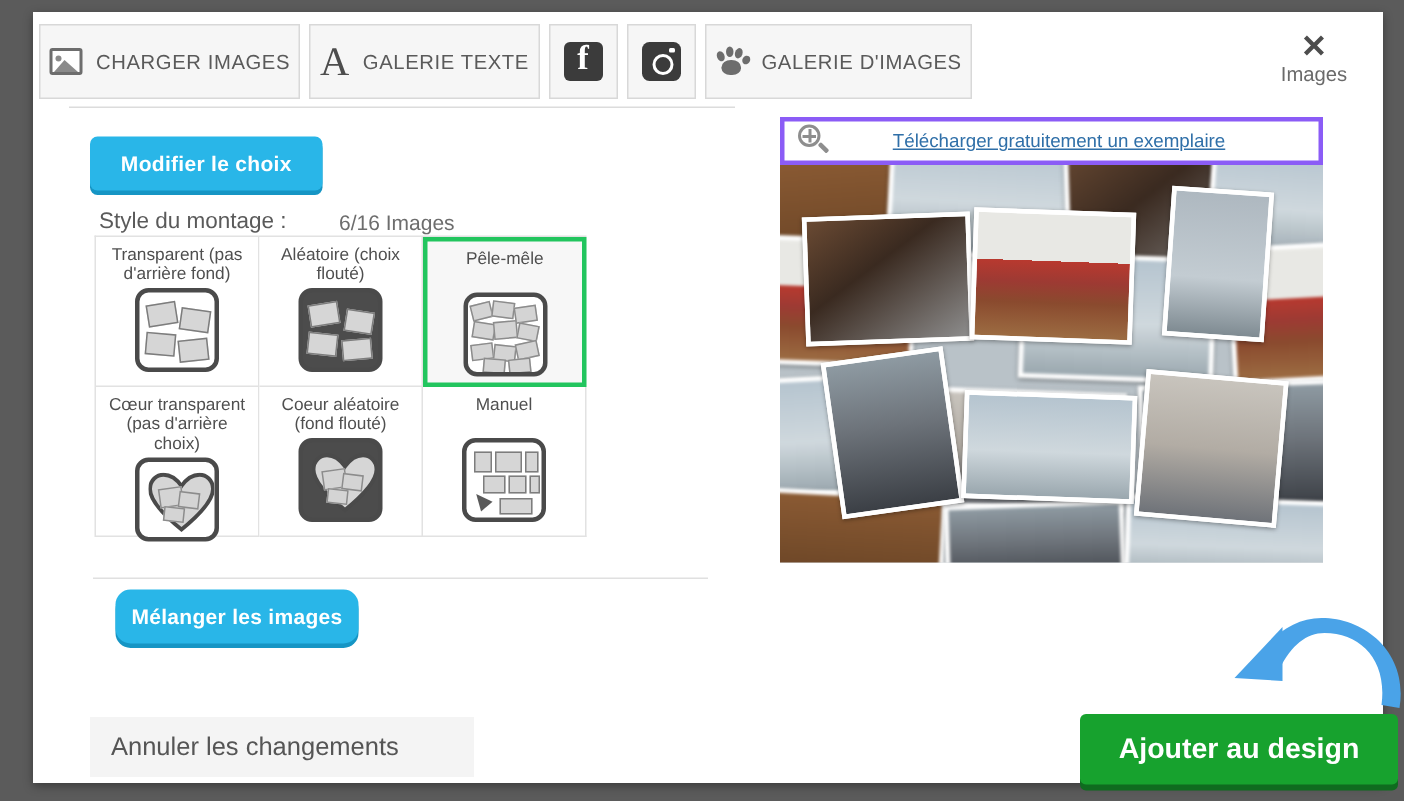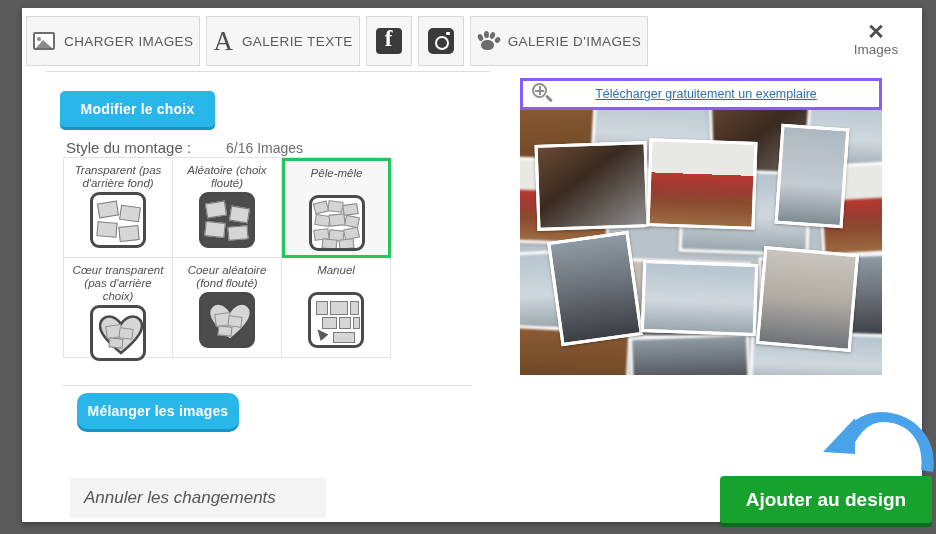--- a/index.html
+++ b/index.html
@@ -141,21 +141,20 @@
   }
   .styletile {
     border-right:1px solid #e2e2e2;
     border-bottom:1px solid #e2e2e2;
     height:100px;
     padding:6px 4px 16px;
     text-align:center;
     cursor:pointer;
     background:#fff;
     position:relative;
-    font-style:italic;
   }
   .styletile.sel { border:3px solid #22c55e; background:#f7f7f7; }
   .styletile .cap {
     font-size:11.5px; color:#4f4f4f; line-height:13px; display:block;
     min-height:26px;
   }
   .tile-art { margin:2px auto 0; }
 
   
   .sqframe {
@@ -176,28 +175,27 @@
   .arrow-cursor {
     position:absolute; left:5px; bottom:6px; width:0; height:0;
     border-left:5px solid transparent; border-right:5px solid transparent;
     border-bottom:11px solid #5a5a5a; transform:rotate(-40deg);
   }
 
   .hr-mid { position:absolute; left:40px; top:377px; width:410px; height:1px; background:#e0e0e0; }
   .melanger-btn { position:absolute; left:55px; top:385px; width:162px; height:36px;border-radius:10px; }
 
   .annuler {
-    position:absolute; left:48px; top:470px;
+    position:absolute; left:38px; top:470px;
     width:256px; height:40px;
     background:#f4f4f4;
     display:flex; align-items:center;
     padding-left:14px;
     font-size:17px; color:#555;
     cursor:pointer;
-    font-style:italic;
   }
 
   
   .previewhead {
     position:absolute; left:498px; top:70px;
     width:362px; height:32px;
     border:3px solid #8b5cf6;
     background:#ffffff;
     display:flex; align-items:center;
     cursor:pointer;

